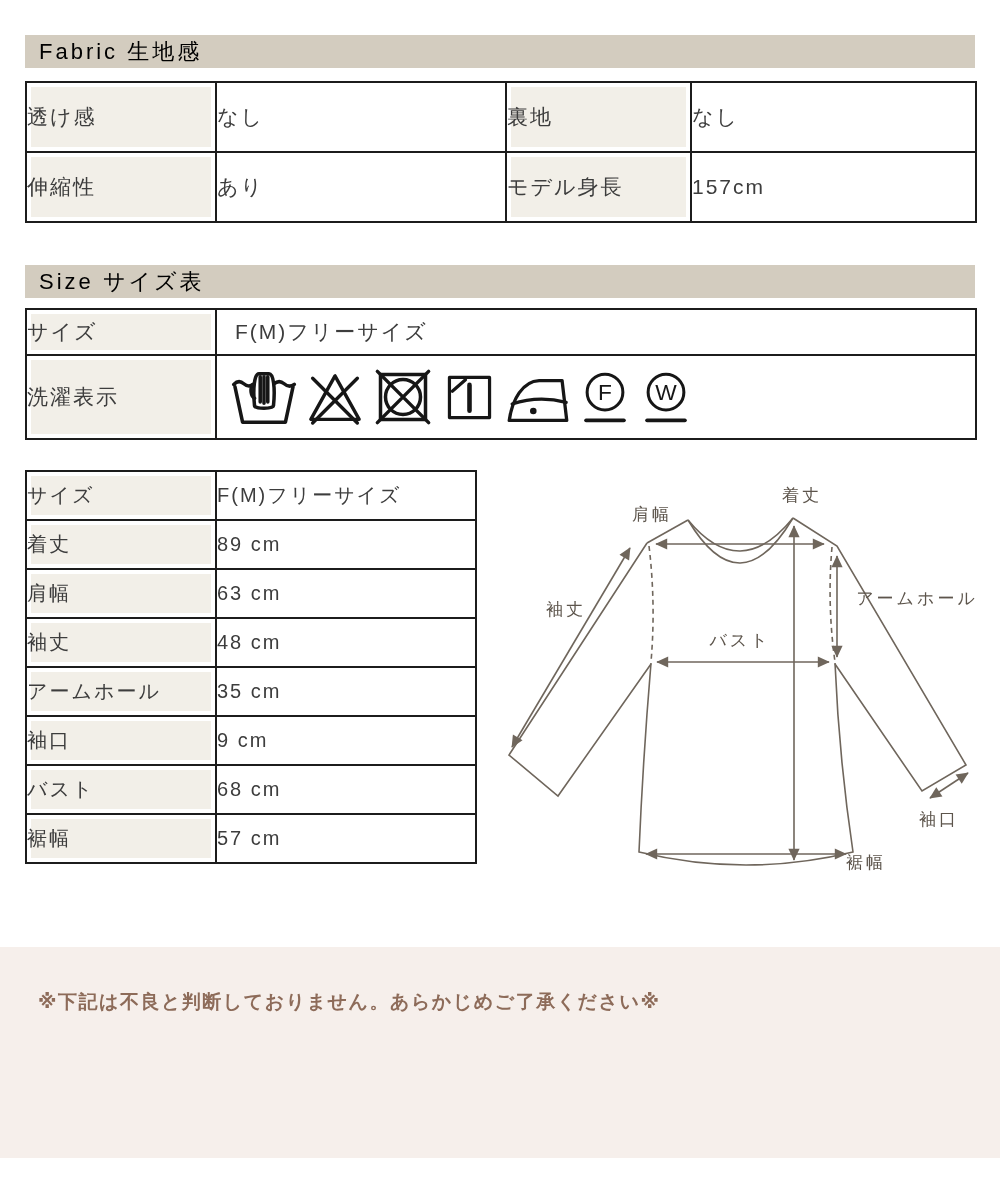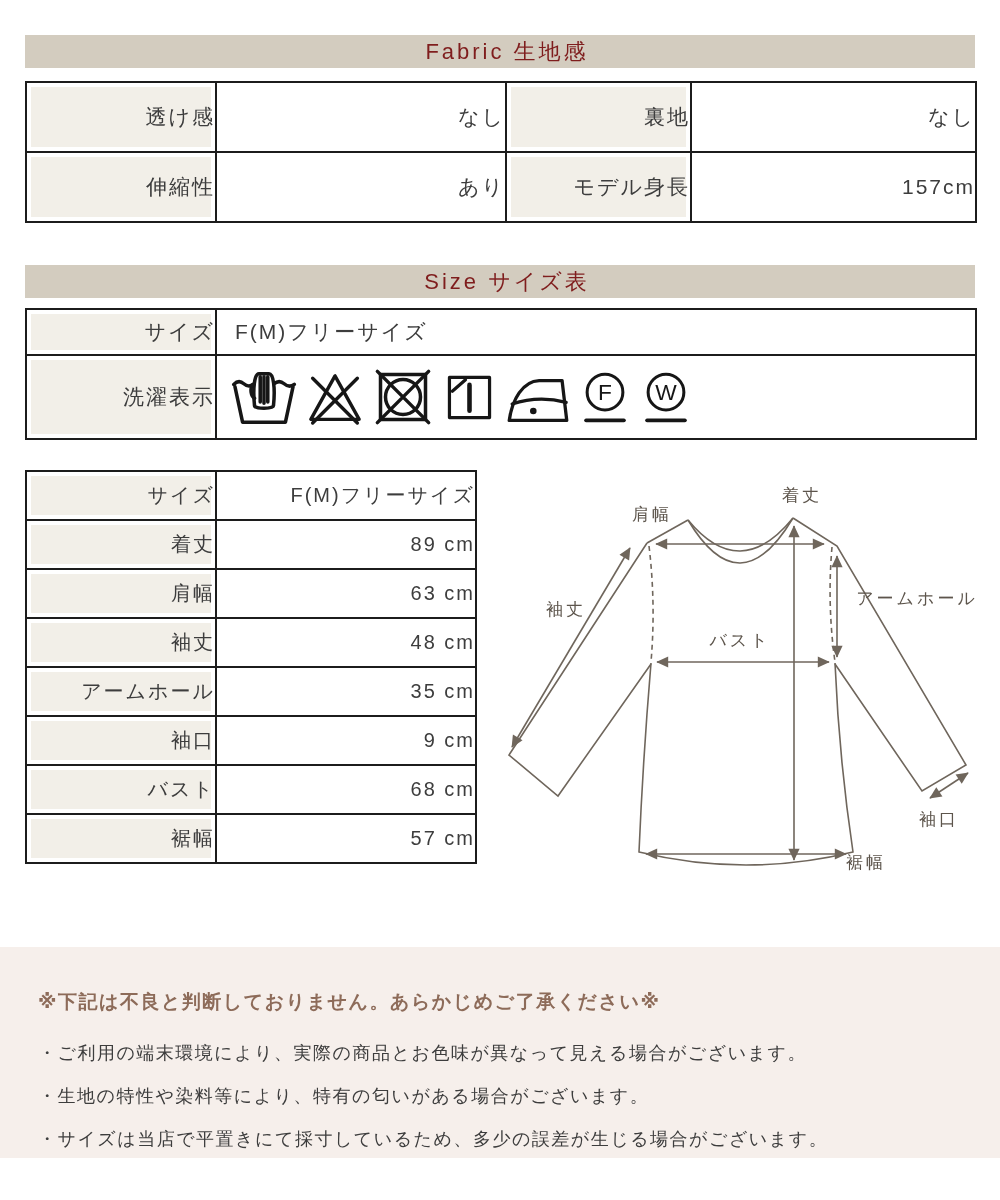--- a/index.html
+++ b/index.html
@@ -1,29 +1,29 @@
 <!DOCTYPE html>
 <html><head>
 <meta charset="utf-8">
 <style>
   * { margin:0; padding:0; box-sizing:border-box; }
   html,body { width:1000px; background:#ffffff; font-family:"Liberation Sans","DejaVu Sans",sans-serif; color:#3d3d3d; }
   body { height:1200px; overflow:hidden; }
 
   .bar {
-    margin:0 25px; height:33px; background:#d3ccbf; color:#7f1d1d;
+    margin:0 25px; height:33px; background:#d3ccbf; color:#000000;
     font-size:22px; font-weight:500; letter-spacing:3px;
-    line-height:33px; padding-left:14px;text-align:center;
+    line-height:33px; padding-left:14px;
   }
   .bar-fabric { margin-top:35px; }
   .bar-size { margin-top:42px; }
 
   table { border-collapse:collapse; margin-left:25px; table-layout:fixed; }
   td {
-    border:2px solid #1c1c1c; text-align:right; vertical-align:middle;
+    border:2px solid #1c1c1c; text-align:left; vertical-align:middle;
     font-size:21px; letter-spacing:2px; color:#3d3d3d;
   }
   td.lbl { background:#f2efe8; box-shadow:inset 0 0 0 4px #ffffff; }
   td.left { text-align:left; padding-left:18px; }
 
   .fabric-table { margin-top:13px; width:950px; }
   .fabric-table td { height:70px; }
 
   .size-table { margin-top:10px; width:950px; }
   .size-table td.r1 { height:46px; }
@@ -219,18 +219,13 @@
     <text x="86" y="157" text-anchor="middle">袖丈</text>
     <text x="437" y="146" text-anchor="middle">アームホール</text>
     <text x="260" y="188" text-anchor="middle">バスト</text>
     <text x="459" y="367" text-anchor="middle">袖口</text>
     <text x="386" y="410" text-anchor="middle">裾幅</text>
   </svg>
 </div>
 
 <div class="notes">
   <div class="notes-heading">※下記は不良と判断しておりません。あらかじめご了承ください※</div>
-  <div class="notes-list">
-    <div class="notes-item">・ご利用の端末環境により、実際の商品とお色味が異なって見える場合がございます。</div>
-    <div class="notes-item">・生地の特性や染料等により、特有の匂いがある場合がございます。</div>
-    <div class="notes-item">・サイズは当店で平置きにて採寸しているため、多少の誤差が生じる場合がございます。</div>
-  </div>
 </div>
 
 </body></html>

